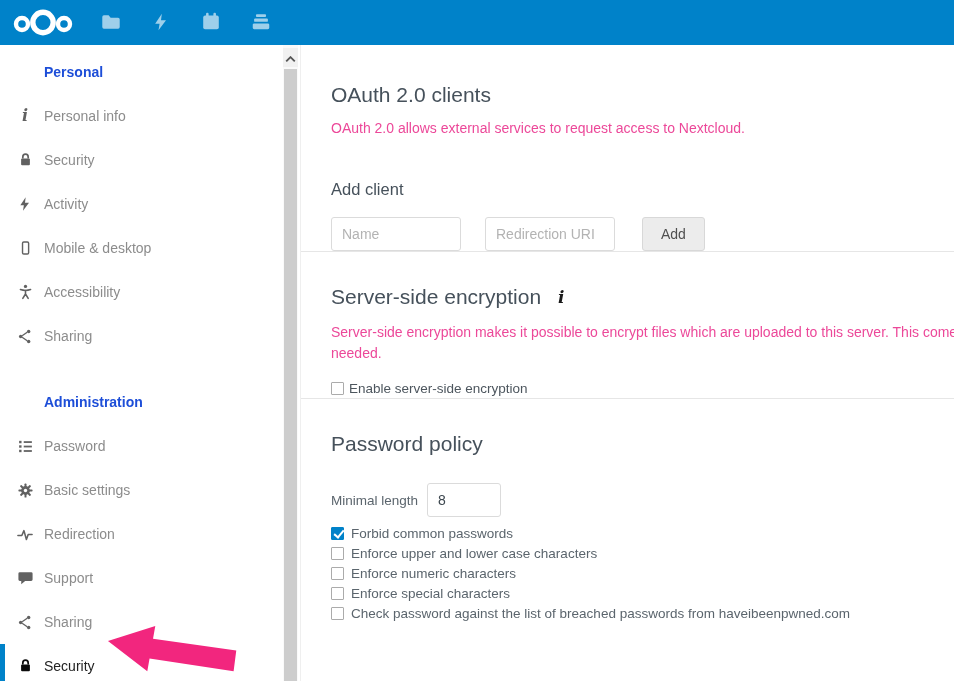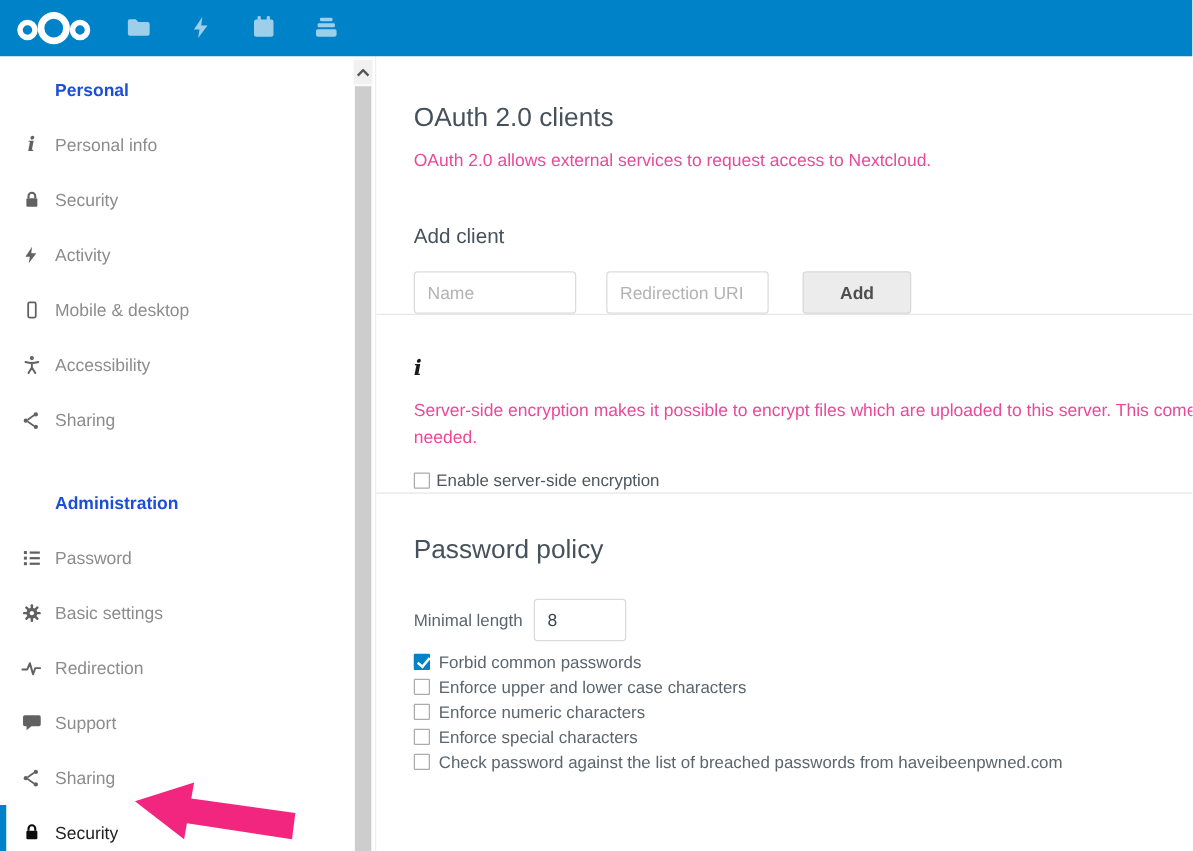--- a/index.html
+++ b/index.html
@@ -39,22 +39,22 @@
   .section { padding-left:30px; }
   h2.sec-title { font-size:21px; font-weight:400; color:#46515b; line-height:24px; }
   .desc { font-size:14px; color:#ec4899; line-height:16px; }
   .oauth-title { margin-top:38px; }
   .oauth-desc { margin-top:13px; }
   h3.sub-title { margin-top:44px; font-size:16.5px; font-weight:400; color:#46515b; }
   .form-row { margin-top:18px; display:flex; align-items:center; gap:24px; }
   input.txt { width:130px; height:34px; border:1px solid #dbdbdb; border-radius:3px; padding:0 10px;
               font-size:14px; color:#333; font-family:"Liberation Sans",sans-serif; outline:none; }
   input.txt::placeholder { color:#b3b3b3; }
-  button.btn { height:34px; margin-left:3px; padding:0 29px; background:#ececec; border:1px solid #d8d8d8;
-               border-radius:3px; font-weight:700; font-size:14px; color:#4f4f4f; cursor:pointer;
+  button.btn { height:34px; margin-left:3px; padding:0 18px; background:#ececec; border:1px solid #d8d8d8;
+               border-radius:3px; font-weight:400; font-size:14px; color:#4f4f4f; cursor:pointer;
                font-family:"Liberation Sans",sans-serif; }
   hr.divider { border:0; border-top:1px solid #e6e6e6; margin:0; }
   .hr1 { margin-top:35px; } .hr2 { margin-top:31px; }
   .enc-title-row { margin-top:33px; display:flex; align-items:center; gap:17px; }
   .info-i { font-family:"DejaVu Serif",serif; font-style:italic; font-weight:700; font-size:17px; color:#1a1a1a; cursor:pointer; }
   .enc-line1 { margin-top:15px; white-space:nowrap; }
   .enc-line2 { margin-top:5px; }
   .cb-row { display:flex; align-items:center; height:20px; }
   .cb-row .cb-label { margin-left:7px; font-size:13.5px; color:#5b656d; }
   .enc-cb { margin-top:17px; }
@@ -265,20 +265,21 @@
       <input class="txt" type="text" placeholder="Name" style="">
       <input class="txt" type="text" placeholder="Redirection URI" style="">
       <button class="btn">Add</button>
     </div>
   </div>
 
   <hr class="divider hr1">
 
   <div class="section">
     <div class="enc-title-row">
+      <h2 class="sec-title">Server-side encryption</h2>
       <span class="info-i">i</span>
     </div>
     <p class="desc enc-line1">Server-side encryption makes it possible to encrypt files which are uploaded to this server. This comes with limitations like a performance penalty, so enable this only if</p>
     <p class="desc enc-line2">needed.</p>
     <div class="cb-row enc-cb">
       <span class="cb"></span>
       <span class="cb-label">Enable server-side encryption</span>
     </div>
   </div>
 

